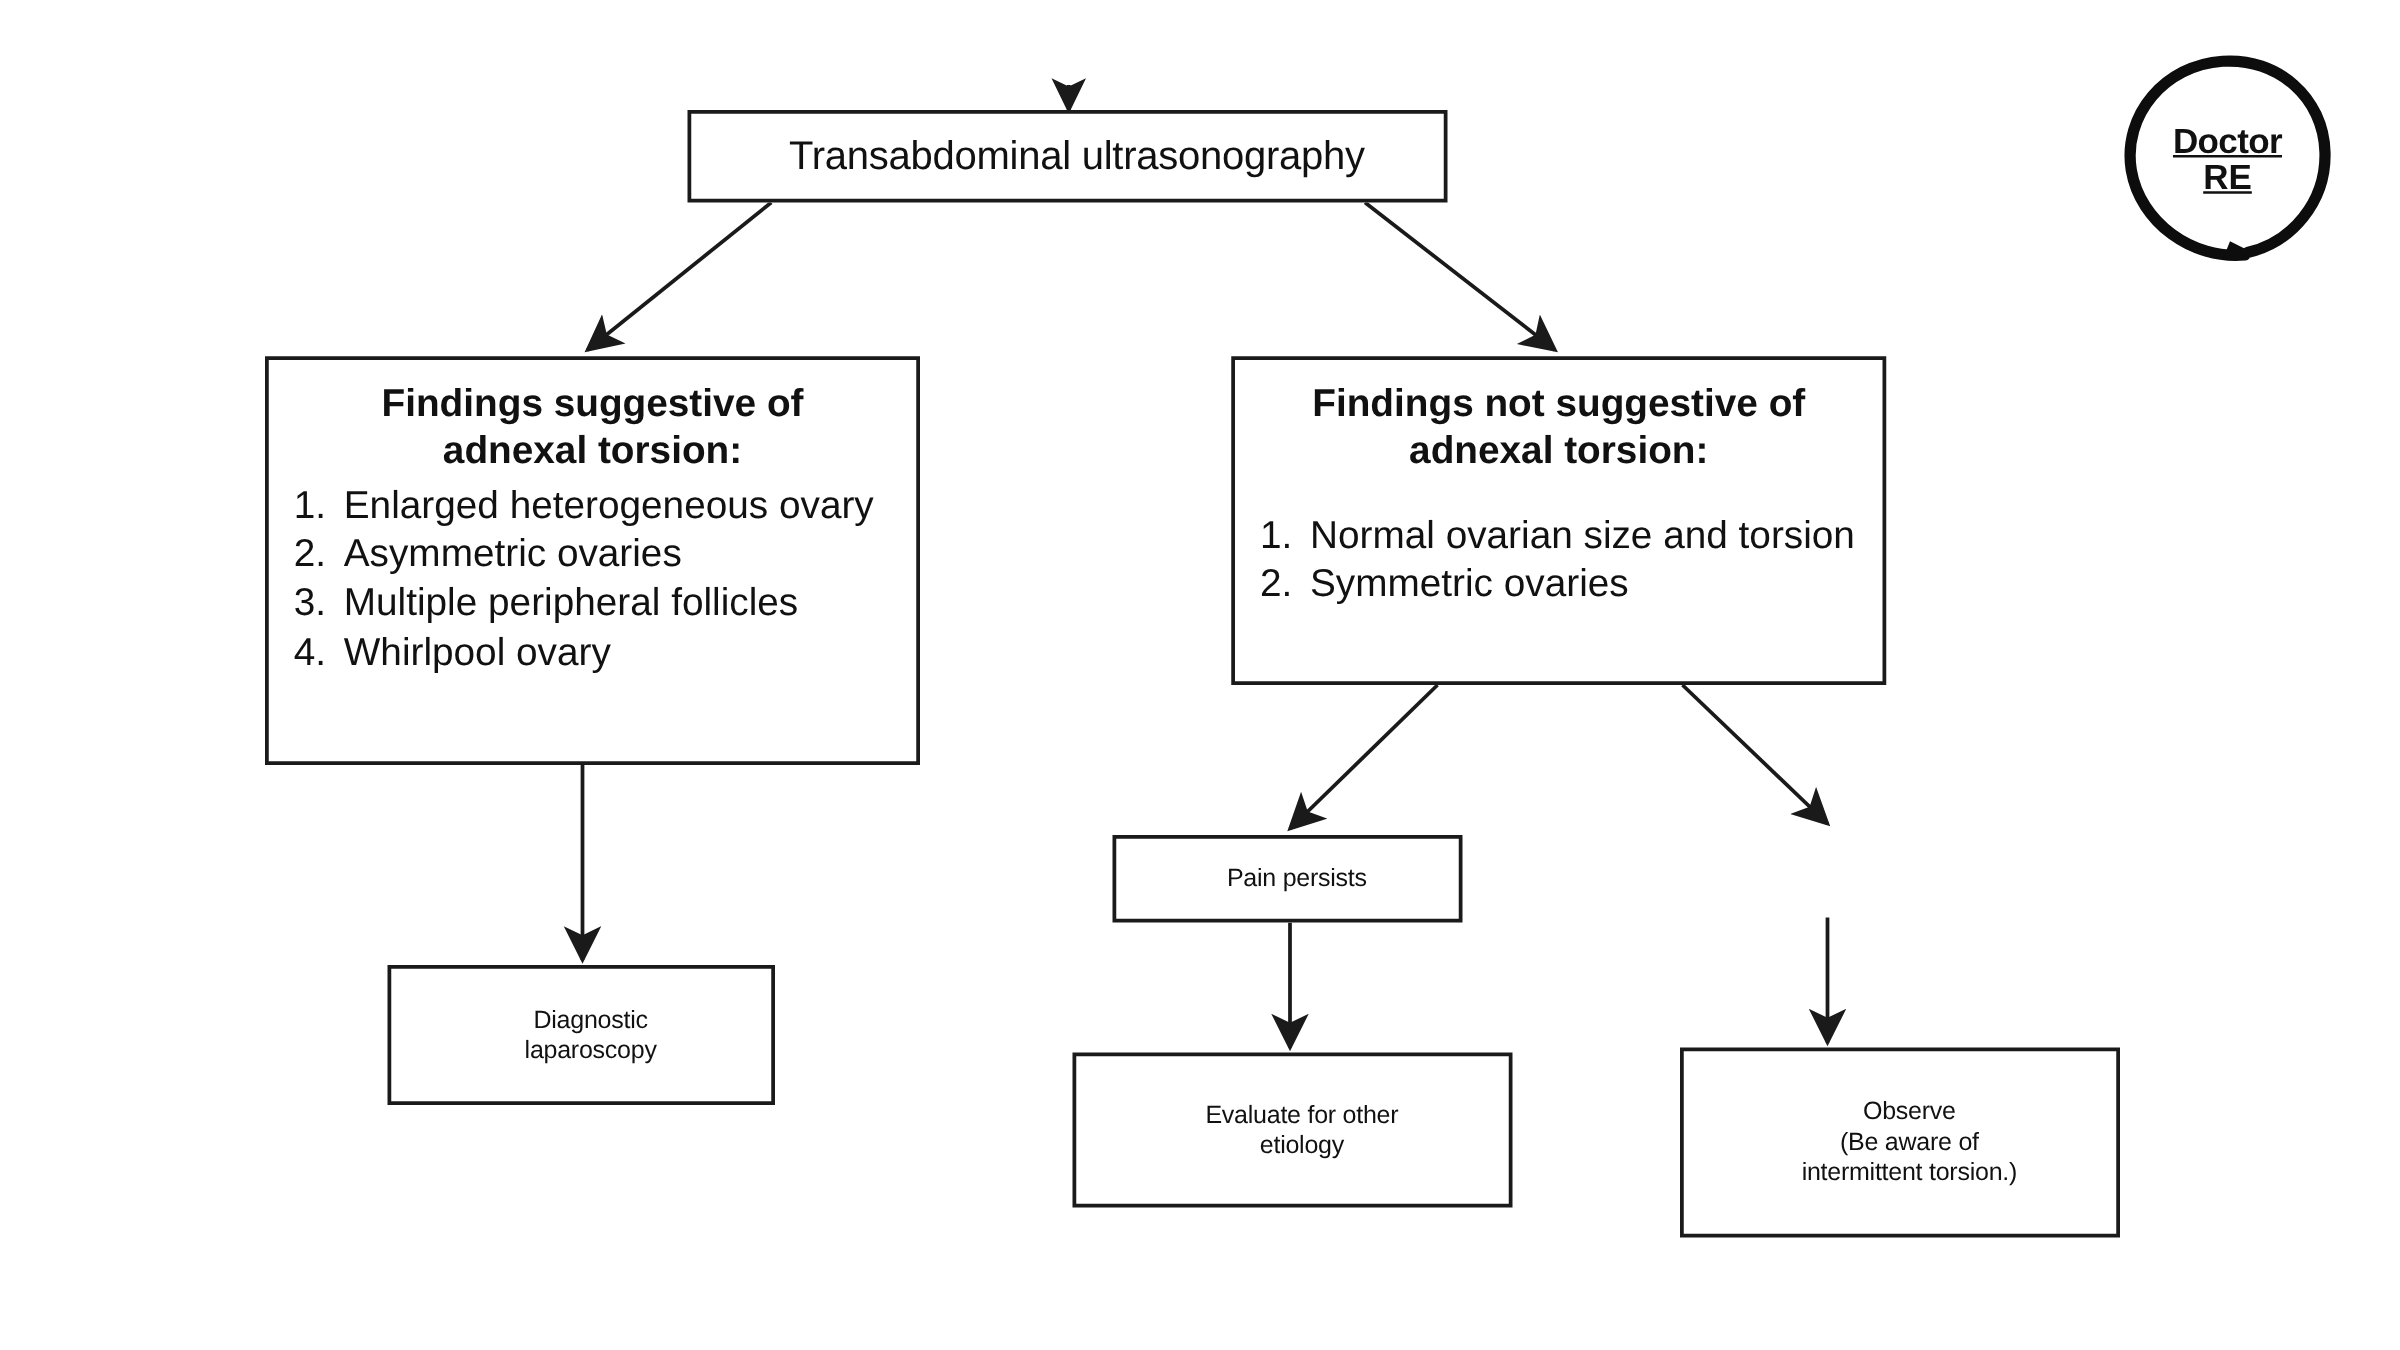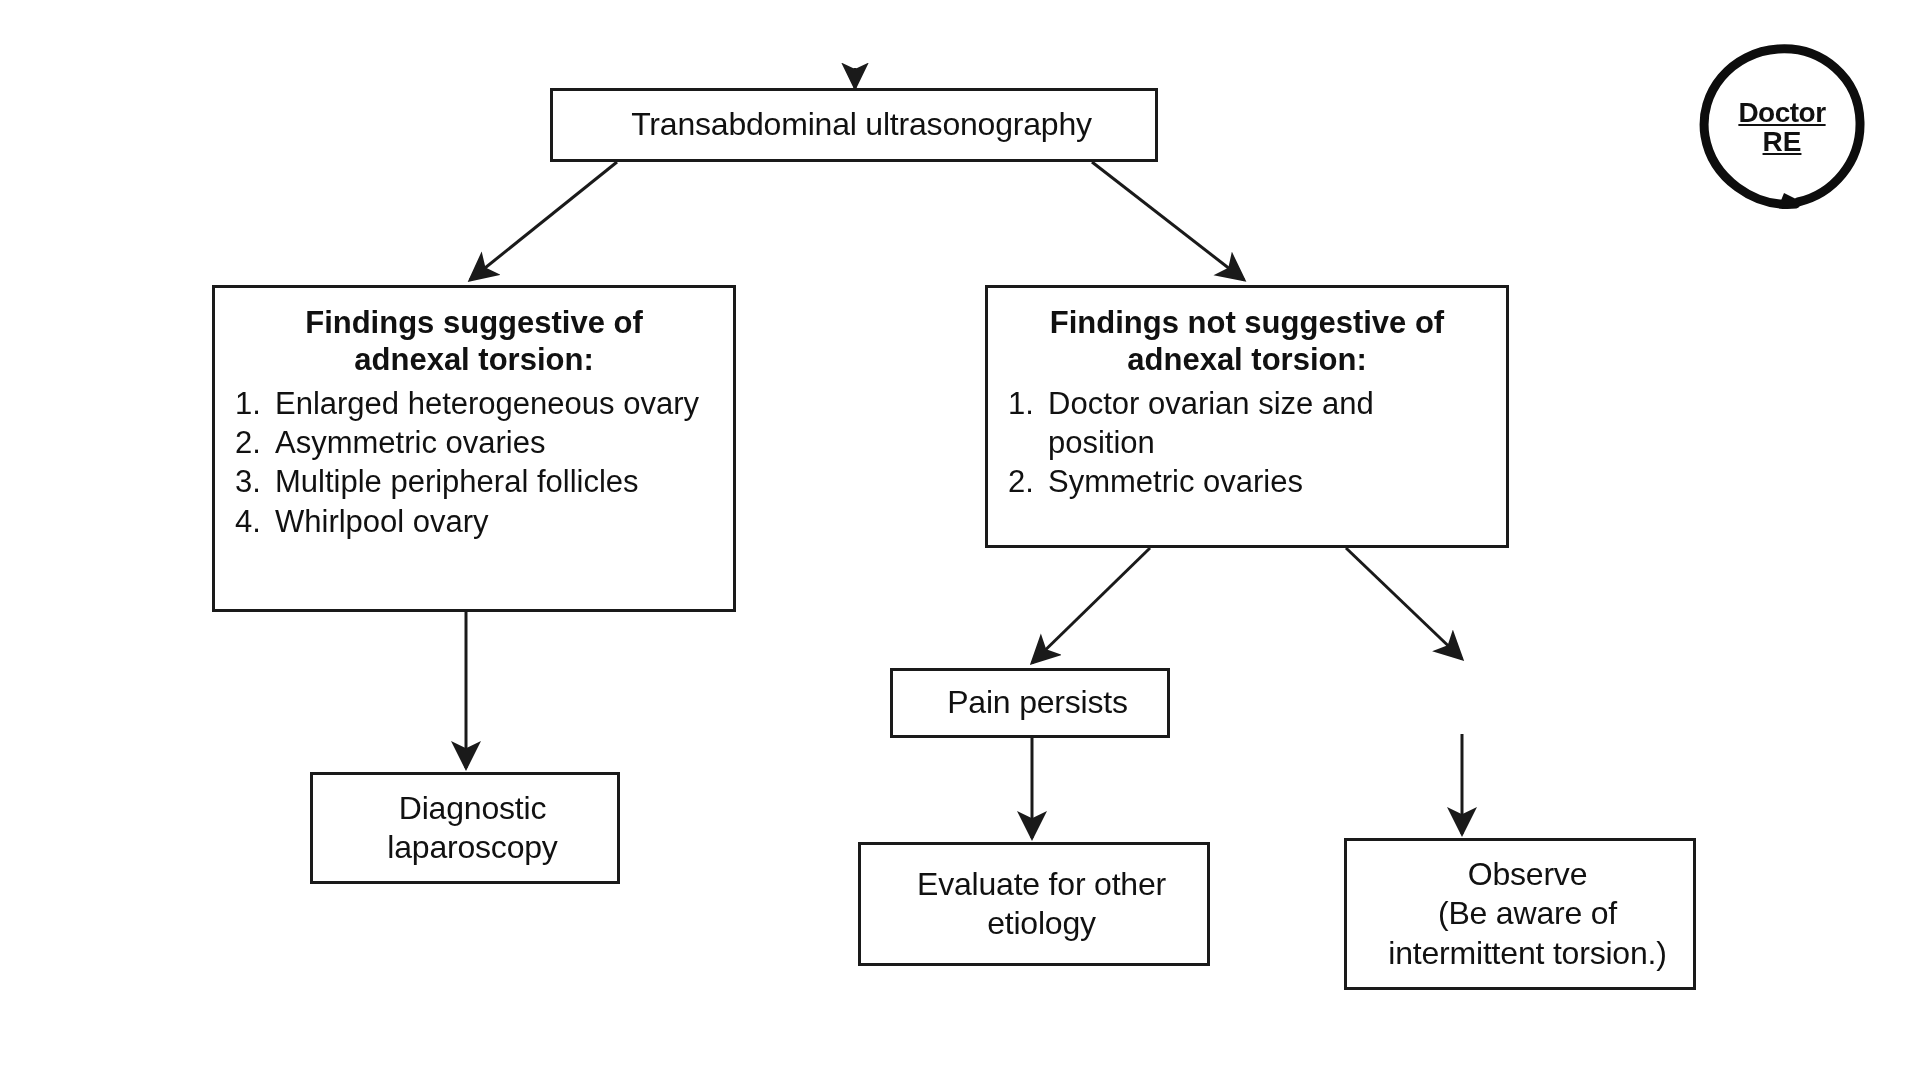--- a/index.html
+++ b/index.html
@@ -41,21 +41,21 @@
     display: flex;
     flex-direction: column;
     justify-content: center;
   }
   .node-center {
     text-align: center;
     align-items: center;
     padding-left: 15px;
   }
   .node-label {
-    font-size: 32px;
+    font-size: 20px;
     line-height: 1.22;
     letter-spacing: -0.2px;
     white-space: pre-line;
   }
 
   
   #node-top {
     left: 550px;
     top: 88px;
     width: 608px;
@@ -99,20 +99,21 @@
     left: 212px;
     top: 285px;
     width: 524px;
     height: 327px;
   }
   #node-findings-neg {
     left: 985px;
     top: 285px;
     width: 524px;
     height: 263px;
+    gap: 24px;
   }
 
   #node-laparoscopy {
     left: 310px;
     top: 772px;
     width: 310px;
     height: 112px;
   }
   #node-pain-persists {
     left: 890px;
@@ -249,21 +250,21 @@
       </li>
     </ul>
   </div>
 
   <div class="node findings" id="node-findings-neg">
     <div class="findings-title">Findings not suggestive of
 adnexal torsion:</div>
     <ul class="findings-list">
       <li>
         <span class="num">1.</span>
-        <span>Doctor ovarian size and position</span>
+        <span>Normal ovarian size and torsion</span>
       </li>
       <li>
         <span class="num">2.</span>
         <span>Symmetric ovaries</span>
       </li>
     </ul>
   </div>
 
   <div class="node node-center" id="node-laparoscopy">
     <div class="node-label">Diagnostic

